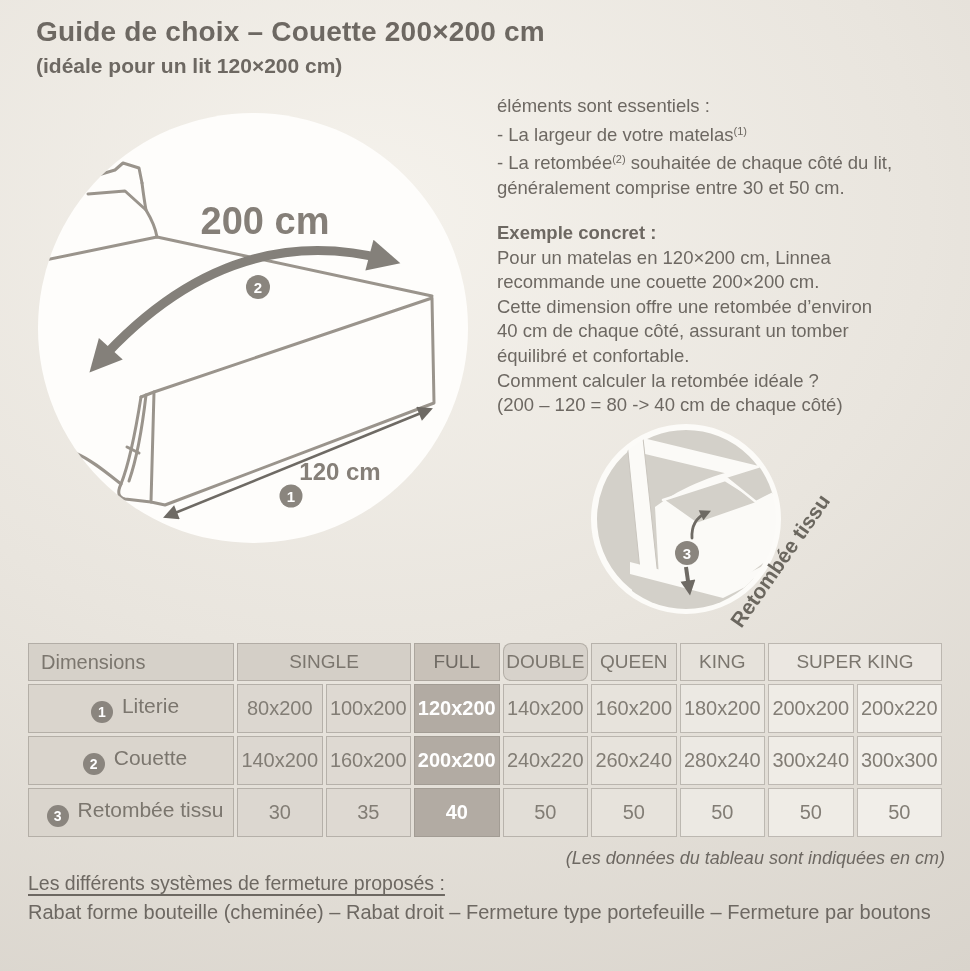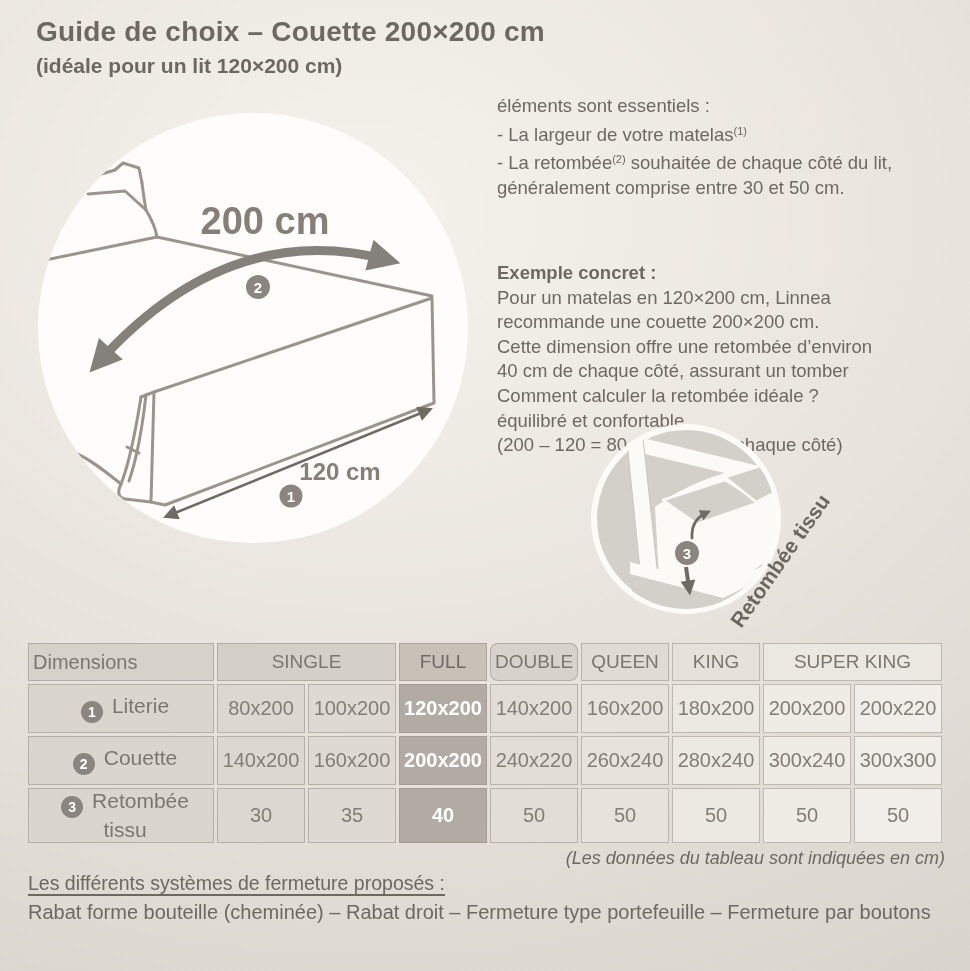--- a/index.html
+++ b/index.html
@@ -14,42 +14,42 @@
   .page{
     position:relative;width:970px;height:971px;overflow:hidden;
     background:radial-gradient(ellipse 120% 95% at 38% 22%, var(--bg-inner) 0%, var(--bg-mid) 48%, var(--bg-outer) 100%);
   }
   .title{position:absolute;left:36px;top:16px;font-size:28px;font-weight:bold;letter-spacing:.2px;}
   .subtitle{position:absolute;left:36px;top:54px;font-size:21px;font-weight:bold;}
   .intro{position:absolute;left:497px;top:94px;font-size:18.5px;line-height:24.5px;}
   .intro .ln,.example .ln{white-space:nowrap;}
   sup{font-size:11px;vertical-align:6px;}
   .example{position:absolute;left:497px;top:221px;font-size:18.5px;line-height:24.6px;}
-  .example .hd{font-weight:bold;margin-top:40px;}
+  .example .hd{font-weight:bold;}
   .diagram-main{position:absolute;left:28px;top:106px;}
   .diagram-drop{position:absolute;left:575px;top:402px;}
   
   .size-table{
     position:absolute;left:25px;top:640px;width:920px;
     border-collapse:separate;border-spacing:3px;table-layout:fixed;
   }
   .size-table th,.size-table td{
     border:1px solid var(--table-border);
     text-align:center;vertical-align:middle;
     font-weight:normal;color:#827d75;
   }
   .size-table thead th{height:38px;font-size:19px;color:#7b766e;}
   .size-table tbody th,.size-table tbody td{height:49px;font-size:20px;}
   .rowlabel{width:186px;text-align:center;padding-left:8px;color:#7b766e !important;font-size:21px !important;background:#dad5cd;}
   .badge{
     display:inline-flex;align-items:center;justify-content:center;
     width:22px;height:22px;border-radius:50%;background:var(--badge);
     color:#fff;font-size:14px;font-weight:bold;margin-right:9px;vertical-align:-4px;
   }
-  .h0{width:186px;background:#d6d1c9;text-align:left !important;padding-left:4px;font-size:20px !important;}
+  .h0{width:206px;background:#d6d1c9;text-align:left !important;padding-left:12px;font-size:20px !important;}
   .h1{background:#d4cfc7;} .h2{background:var(--hl-header);color:#6f6a63 !important;}
   .h3{background:#d7d2cb;border-radius:8px;} .h4{background:#e0dcd5;} .h5{background:#e6e2db;} .h6{background:#ebe7e1;}
   .c0{background:#dcd7d0;} .c1{background:#ded9d2;} .c2{background:#ddd8d1;}
   .c3{background:#e2ded7;} .c4{background:#e7e3dc;} .c5{background:#ece9e3;}
   .c6{background:#efece6;} .c7{background:#f1eee9;}
   td.hl{background:var(--hl-cell) !important;color:#fff !important;font-weight:bold;}
   .footnote{position:absolute;right:25px;top:848px;font-size:18px;font-style:italic;color:#6d6862;}
   .closures-hd{
     position:absolute;left:28px;top:872px;font-size:19.5px;
     text-decoration:underline;text-underline-offset:4px;text-decoration-thickness:1.5px;
@@ -114,22 +114,22 @@
     <div class="ln"><span>- La retombée</span><sup>(2)</sup><span> souhaitée de chaque côté du lit,</span></div>
     <div class="ln">généralement comprise entre 30 et 50 cm.</div>
   </div>
 
   <div class="example">
     <div class="ln hd">Exemple concret :</div>
     <div class="ln">Pour un matelas en 120×200 cm, Linnea</div>
     <div class="ln">recommande une couette 200×200 cm.</div>
     <div class="ln">Cette dimension offre une retombée d’environ</div>
     <div class="ln">40 cm de chaque côté, assurant un tomber</div>
+    <div class="ln">équilibré et confortable.</div>
     <div class="ln">Comment calculer la retombée idéale ?</div>
-    <div class="ln">équilibré et confortable.</div>
     <div class="ln">(200 – 120 = 80  -&gt; 40 cm de chaque côté)</div>
   </div>
 
   <svg class="diagram-drop" width="300" height="235" viewBox="0 0 300 235">
     <defs>
         <clipPath id="dropclip">
           <circle cx="111" cy="117" r="90"></circle>
         </clipPath>
       </defs>
     <circle cx="111" cy="117" r="92" fill="#d3d0c9" stroke="#fcfbf8" stroke-width="6"></circle>

